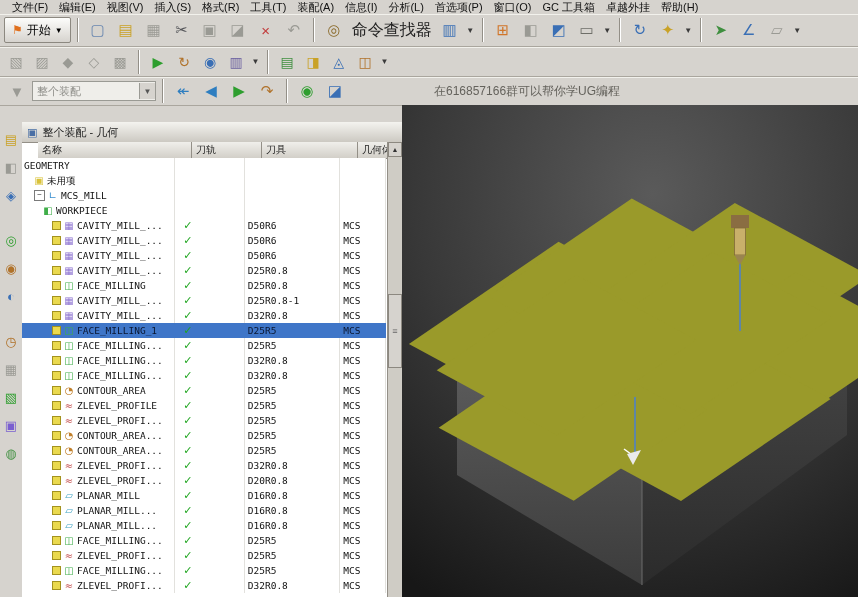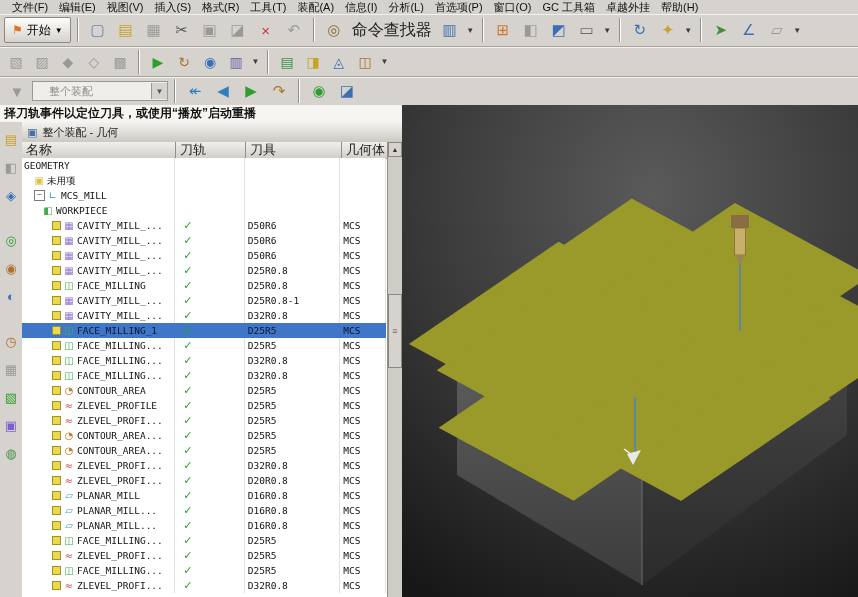--- a/index.html
+++ b/index.html
@@ -21,21 +21,21 @@
   .tbi{width:24px;height:24px;display:flex;align-items:center;justify-content:center;
     font-size:15px;border:1px solid transparent;}
   .tb2 .tbi{width:22px;height:22px;font-size:14px;}
   .tbi.dis{color:#9a9a94 !important;}
   .tbsep{width:1px;height:24px;background:#938f87;border-right:1px solid #fff;margin:0 4px;}
   .tbcaret{width:11px;font-size:8px;color:#3a3a3a;text-align:center;}
   .tbbtn{display:flex;align-items:center;gap:4px;height:24px;padding:0 7px;font-size:12px;
     border:1px solid #8c8880;background:linear-gradient(#fdfdfb,#d6d3ce);border-radius:2px;}
   .tblabel{font-size:16px;color:#222;padding:0 3px;}
   .combo{width:118px;height:18px;background:#efeeea;border:1px solid #9a9a94;display:flex;
-    align-items:center;justify-content:space-between;padding-left:16px;font-size:11px;color:#8d8d88;}
+    align-items:center;justify-content:space-between;padding-left:4px;font-size:11px;color:#8d8d88;}
   .combo .cb{width:15px;height:16px;background:#d6d3ce;border-left:1px solid #9a9a94;
     font-size:8px;display:flex;align-items:center;justify-content:center;color:#555;}
   .msg{font-size:12px;color:#64625c;margin-left:84px;white-space:nowrap;}
 
   
   .prompt{position:absolute;left:0;top:105px;width:402px;height:17px;background:#f6f5f1;
     border-bottom:1px solid #a8a49c;font-size:12px;font-weight:bold;color:#111;
     display:flex;align-items:center;padding-left:4px;white-space:nowrap;overflow:hidden;}
 
   
@@ -45,22 +45,22 @@
   .res-ico{width:17px;height:17px;display:flex;align-items:center;justify-content:center;
     font-size:13px;border:1px solid transparent;}
   .res-gap{height:8px;}
 
   
   .nav{position:absolute;left:22px;top:122px;width:380px;bottom:0;background:#fff;
     border-right:1px solid #7f7c76;}
   .nav-title{height:20px;background:linear-gradient(#f4f3ef,#ccc9c2);border-bottom:1px solid #938f87;
     display:flex;align-items:center;gap:5px;padding-left:5px;font-size:11px;color:#222;}
   .nav-ico{font-size:11px;color:#4a6fa5;}
-  .nav-head{position:absolute;left:0;top:20px;height:16px;width:366px;display:flex;
-    background:linear-gradient(#f0efeb,#d2cfc8);border-bottom:1px solid #938f87;font-size:13px;color:#222;}
+  .nav-head{position:absolute;left:16px;top:20px;height:16px;width:366px;display:flex;
+    background:linear-gradient(#f0efeb,#d2cfc8);border-bottom:1px solid #938f87;font-size:10px;color:#222;}
   .hcell{border-right:1px solid #938f87;padding-left:4px;line-height:15px;box-sizing:border-box;
     overflow:hidden;white-space:nowrap;}
   .nav-body{position:absolute;left:0;top:36px;width:364px;bottom:0;overflow:hidden;background:#fff;}
   .nav-row{display:flex;height:15px;line-height:15px;font-size:9.5px;
     font-family:"DejaVu Sans Mono","Liberation Mono",monospace;color:#111;}
   .nav-row.sel{background:#3f76c8;color:#0a1630;}
   .c-name{width:154px;}
   .c-path{width:70px;padding-left:8px;}
   .c-tool{width:96px;padding-left:3px;}
   .c-geom{width:46px;padding-left:3px;}
@@ -169,25 +169,23 @@
         <span class="cb">▼</span>
       </div>
       <div class="tbsep"></div>
       <div class="tbi" style="color: rgb(46, 126, 192);">↞</div>
       <div class="tbi" style="color: rgb(46, 126, 192);">◀</div>
       <div class="tbi" style="color: rgb(46, 158, 46);">▶</div>
       <div class="tbi" style="color: rgb(176, 114, 42);">↷</div>
       <div class="tbsep"></div>
       <div class="tbi" style="color: rgb(46, 158, 46);">◉</div>
       <div class="tbi" style="color: rgb(58, 111, 181);">◪</div>
+      <span class="msg">在616857166群可以帮你学UG编程</span>
     </div>
 
-  <div class="prompt">
-    <span>择刀轨事件以定位刀具，或使用“播放”启动重播</span>
-  </div>
 
   <div class="resbar">
       <div class="res-ico" style="color: rgb(201, 162, 39);">▤</div>
       <div class="res-ico" style="color: rgb(154, 154, 148);">◧</div>
       <div class="res-ico" style="color: rgb(58, 111, 181);">◈</div>
       <div class="res-gap"></div>
       <div class="res-ico" style="color: rgb(46, 158, 46);">◎</div>
       <div class="res-ico" style="color: rgb(176, 114, 42);">◉</div>
       <div class="res-ico" style="color: rgb(58, 111, 181);">◐</div>
       <div class="res-gap"></div>

